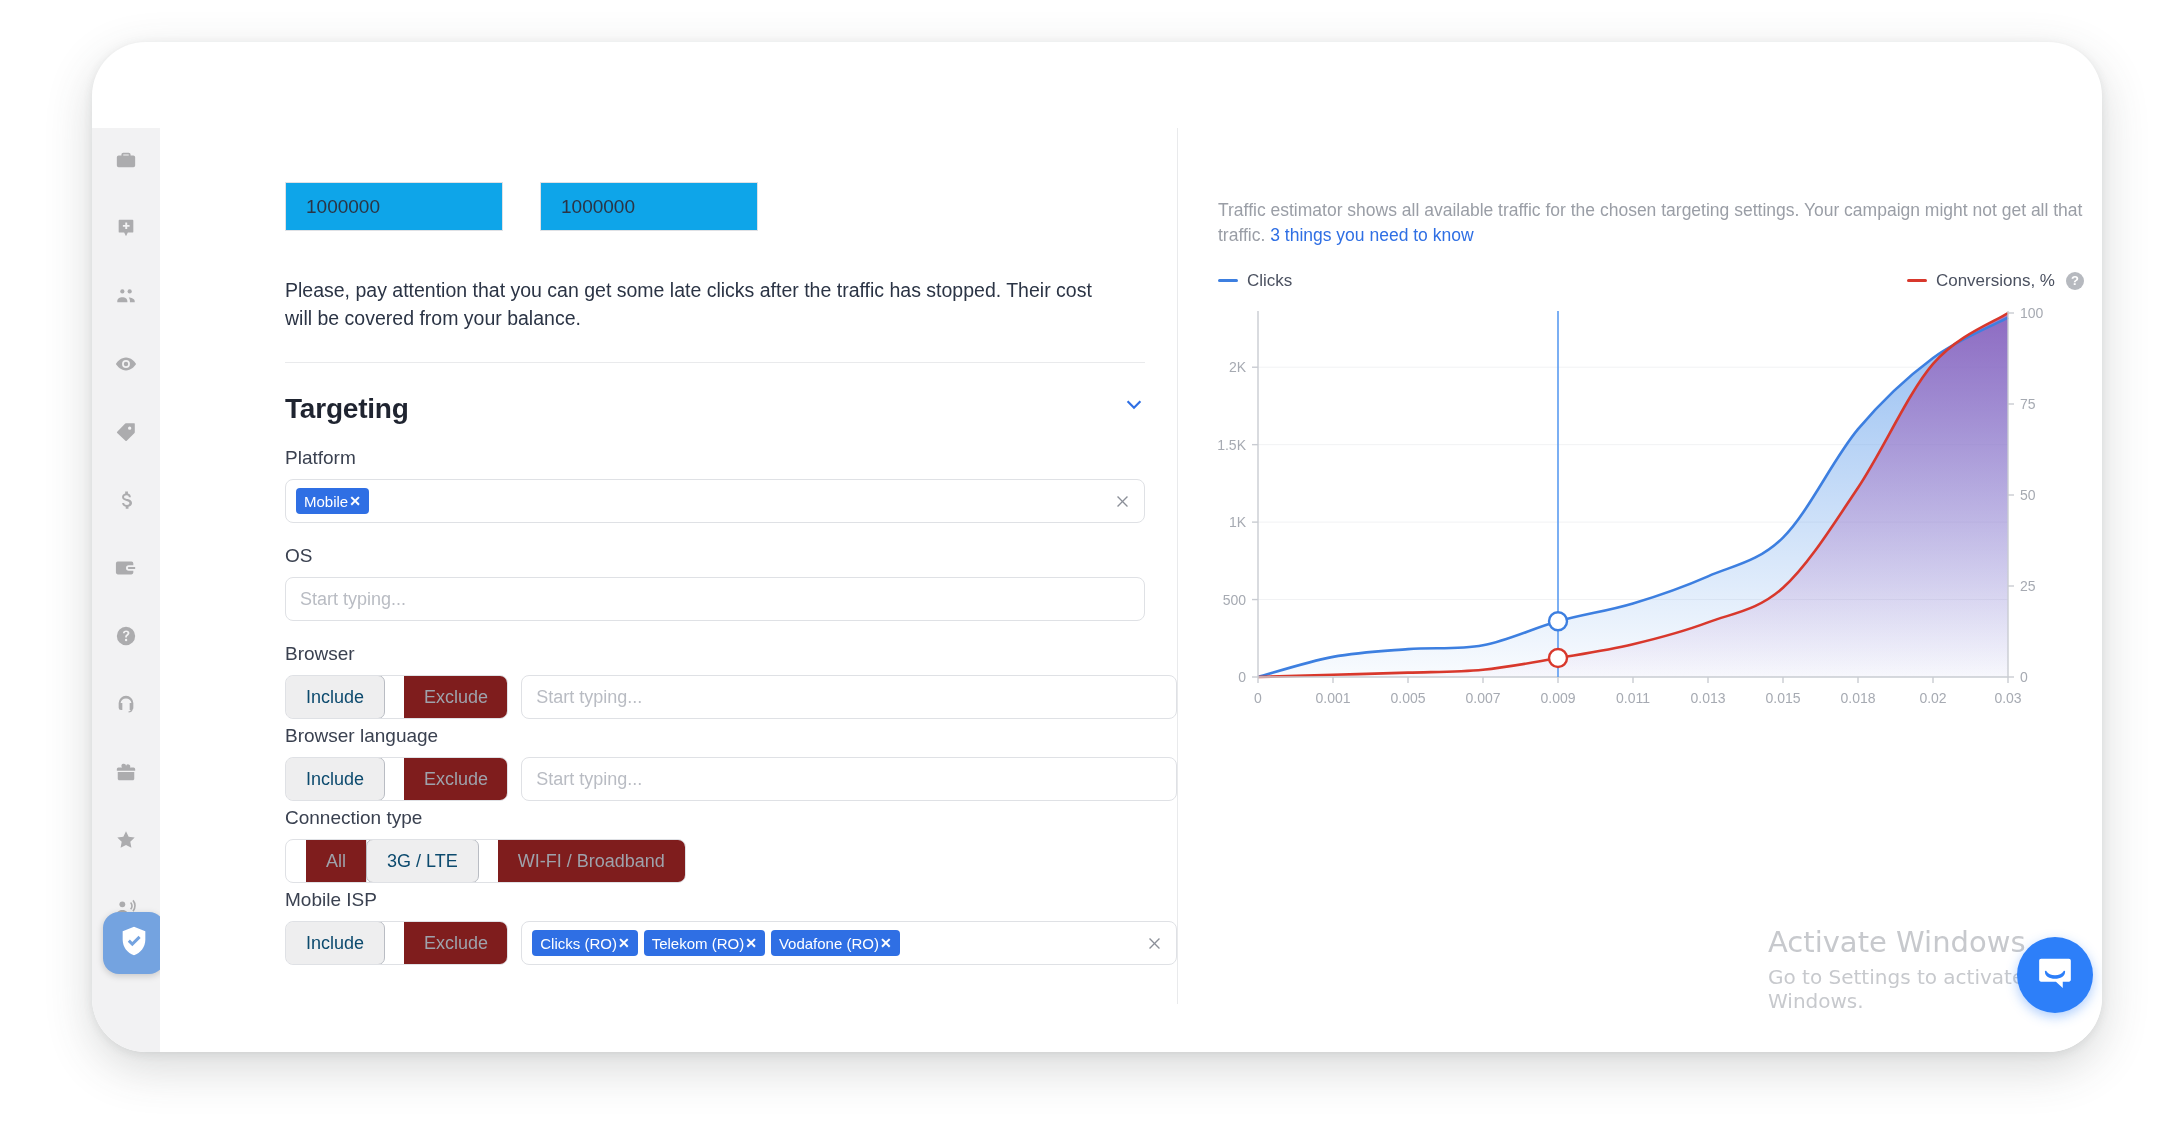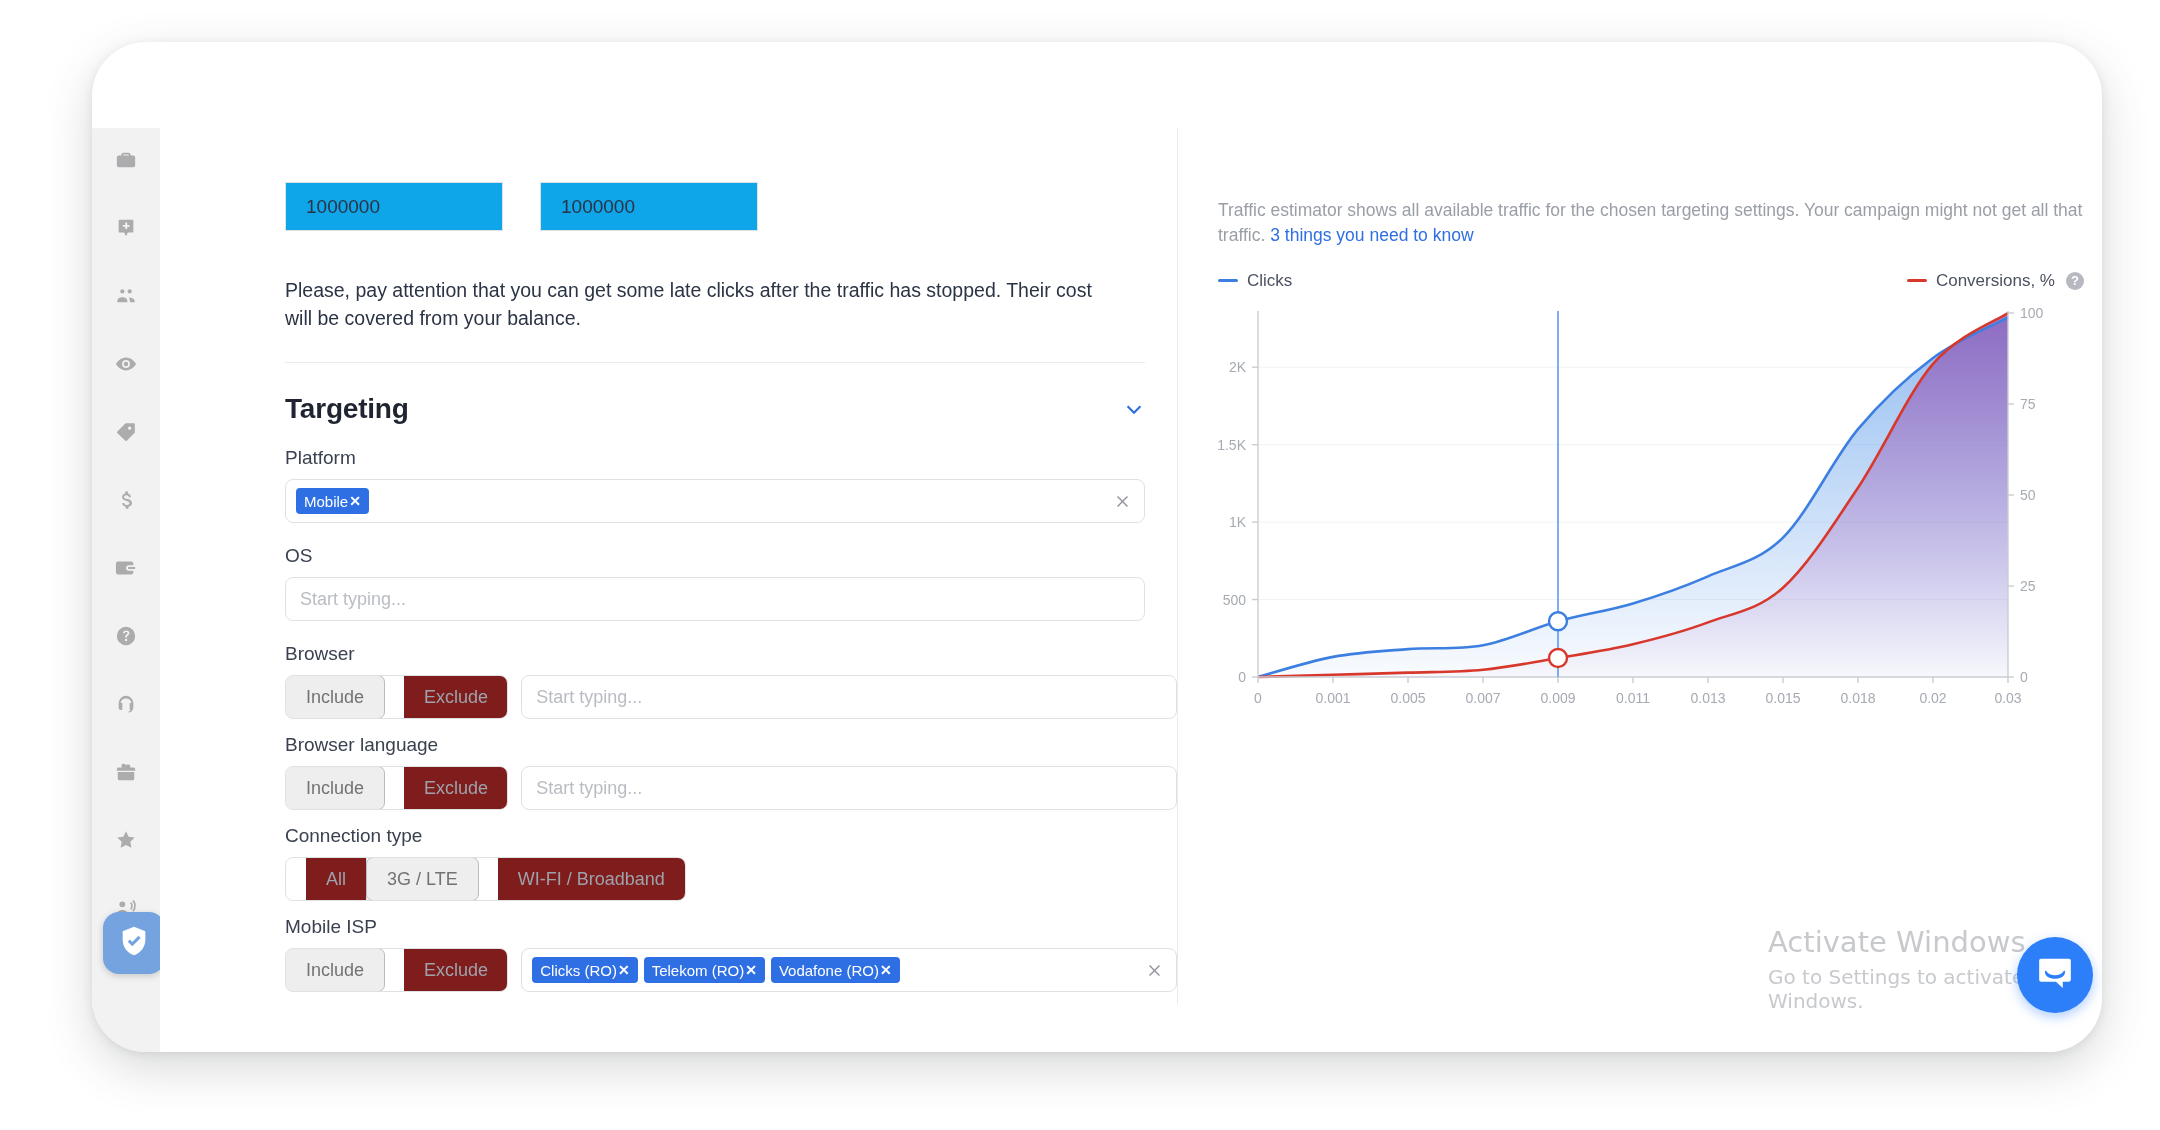--- a/index.html
+++ b/index.html
@@ -93,34 +93,34 @@
 
   #form-divider {
     margin-top: 30px;
     width: 860px; height: 1px;
     background: #e9eaec;
   }
 
   #targeting-head {
     margin-top: 30px;
     width: 860px;
-    display: flex; align-items: center; justify-content: space-between;
+    display: flex; align-items: flex-start; justify-content: space-between;
   }
   #targeting-title {
     font-size: 28px; font-weight: bold; color: #1f2430;
     letter-spacing: -.2px;
   }
   #targeting-chevron { cursor: pointer; display:flex; }
   #targeting-chevron svg { width: 22px; height: 22px; stroke: #2f6fe4; fill: none; stroke-width: 2.4; }
 
   .field-label {
     font-size: 19px; color: #3a4150;
     margin-top: 22px; margin-bottom: 10px;
   }
-  .field-label.tight { margin-top: 15px; }
+  .field-label.tight { margin-top: 6px; }
 
   
   .sel-box {
     position: relative;
     width: 860px; height: 44px;
     border: 1px solid #dfe1e5;
     border-radius: 8px;
     background: #fff;
     display: flex; align-items: center;
     padding: 0 42px 0 10px;
@@ -169,21 +169,21 @@
     color: #9ea2ab;
     background: #7f1d1d;
     border-right: 1px solid #dfe1e5;
     cursor: pointer;
     user-select: none;
     margin-left: 20px;
   }
   .seg-btn:last-child { border-right: none; }
   .seg-btn.active {
     background: #eeeeef;
-    color: #737373;
+    color: #0c4a6e;
     border: 1px solid #b9bcc3;
     border-radius: 7px;
     margin: -1px;
     position: relative; z-index: 2;
   }
   .sel-box.grow { width: 658px; }
   .sel-box.grow2 { width: 658px; }
 
   
   #chart-panel {

